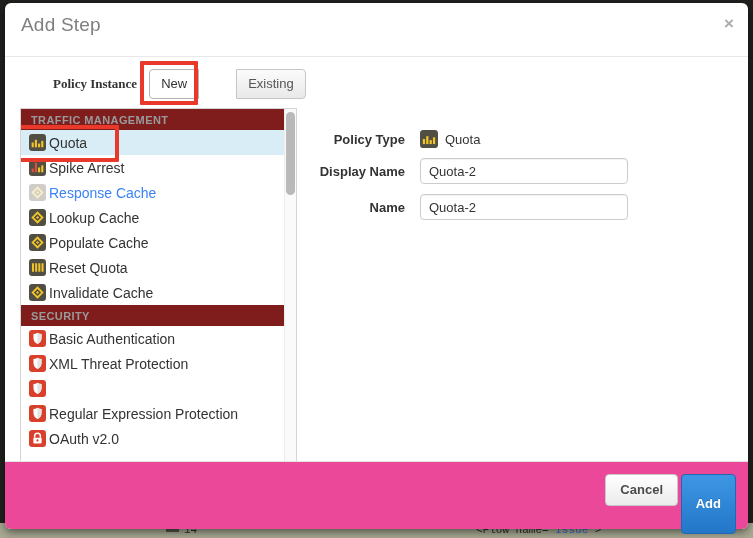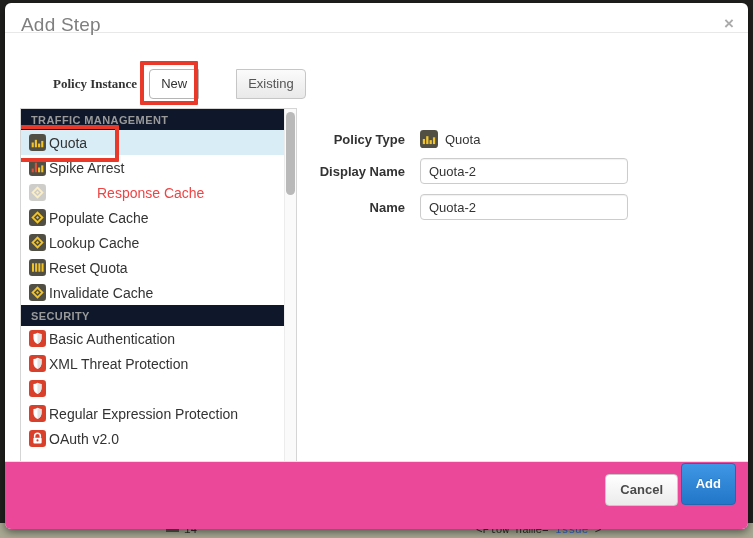--- a/index.html
+++ b/index.html
@@ -22,21 +22,21 @@
   .bg-strip .code { position:absolute; left:476px; top:1px; white-space:pre; }
   .bg-strip .code .str { color:#3a66c4; }
 
   
   .modal {
     position:absolute; left:5px; top:3px; width:743px; height:526px;
     background:#fff; border-radius:6px;
     box-shadow:0 3px 9px rgba(0,0,0,.5);
   }
   .modal-header {
-    position:absolute; top:0; left:0; right:0; height:30px;
+    position:absolute; top:0; left:0; right:0; height:54px;
     border-bottom:1px solid #e8e8e8;
   }
   .modal-title {
     position:absolute; left:16px; top:11px;
     font-size:19px; color:#7f7f7f; font-weight:400; letter-spacing:.2px;
   }
   .close-x {
     position:absolute; right:14px; top:12px;
     font-size:17px; color:#ababab; cursor:pointer; line-height:1; font-weight:700;
   }
@@ -72,30 +72,30 @@
   .sb-track {
     position:absolute; top:0; right:0; bottom:0; width:12px;
     background:#fafafa; border-left:1px solid #ececec;
   }
   .sb-thumb {
     position:absolute; top:3px; right:1.5px; width:9px; height:83px;
     background:#b9b9b9; border-radius:5px;
   }
   .list-inner { margin-right:12px; }
   .sec-header {
-    background:#0f172a; color:#9a9a9a; font-size:11px; font-weight:700;
+    background:#7f1d1d; color:#9a9a9a; font-size:11px; font-weight:700;
     letter-spacing:.4px; padding:5px 10px 4px; text-transform:uppercase;
   }
   .p-item {
     display:flex; align-items:center; padding:3px 8px; height:25px;
     font-size:14px; color:#333; cursor:pointer; position:relative;
   }
   .p-item .ic { width:17px; height:17px; flex:0 0 17px; margin-right:3px; display:block; }
   .p-item.selected { background:#d9edf7; }
-  .p-item.disabled { color:#ef4444; cursor:default;gap:48px; }
+  .p-item.disabled { color:#3b82f6; cursor:default; }
   .p-item.disabled .ic { opacity:.28; }
 
   
   .form-panel { position:absolute; left:305px; top:59px; width:428px; }
   .f-row { display:flex; align-items:center; margin-bottom:10px; }
   .f-row.first { margin-top:22px; }
   .f-label {
     width:95px; text-align:right; font-size:13px; font-weight:700; color:#333;
     margin-right:15px; flex:0 0 95px;
   }
@@ -113,21 +113,21 @@
     position:absolute; left:0; right:0; bottom:0; height:68px;
     background:#ec4899; border-top:1px solid #e3e3e3; border-radius:0 0 6px 6px;
   }
   .btn { font-size:13px; font-weight:700; border-radius:4px; cursor:pointer; line-height:1.2; }
   .btn-cancel {
     position:absolute; right:70px; top:12px; padding:7px 14px;
     color:#4a4a4a; border:1px solid #c8c8c8;
     background:linear-gradient(#ffffff,#ebebeb);
   }
   .btn-add {
-    position:absolute; right:12px; top:1px; padding:12px 14px;
+    position:absolute; right:12px; top:12px; padding:21px 14px;
     color:#fff; border:1px solid #2268b0;
     background:linear-gradient(#3e97e4,#2376c8);
     text-shadow:0 -1px 0 rgba(0,0,0,.15);
   }
 </style>
 </head>
 <body>
 
 <div class="bg-strip">
   <div class="gutter"></div>
@@ -193,31 +193,31 @@
           <span>Response Cache</span>
         </div>
 
         <div class="p-item">
           <svg class="ic" viewBox="0 0 16 16">
               <rect width="16" height="16" rx="3" fill="#514f43"></rect>
               <path d="M8 2.2 13.8 8 8 13.8 2.2 8z" fill="#f2c428"></path>
               <path d="M8 4.6 11.4 8 8 11.4 4.6 8z" fill="#514f43"></path>
               <path d="M8 6.6 9.4 8 8 9.4 6.6 8z" fill="#f2c428"></path>
             </svg>
-          <span>Populate Cache</span>
+          <span>Lookup Cache</span>
         </div>
 
         <div class="p-item">
           <svg class="ic" viewBox="0 0 16 16">
               <rect width="16" height="16" rx="3" fill="#514f43"></rect>
               <path d="M8 2.2 13.8 8 8 13.8 2.2 8z" fill="#f2c428"></path>
               <path d="M8 4.6 11.4 8 8 11.4 4.6 8z" fill="#514f43"></path>
               <path d="M8 6.6 9.4 8 8 9.4 6.6 8z" fill="#f2c428"></path>
             </svg>
-          <span>Lookup Cache</span>
+          <span>Populate Cache</span>
         </div>
 
         <div class="p-item">
           <svg class="ic" viewBox="0 0 16 16">
               <rect width="16" height="16" rx="3" fill="#514f43"></rect>
               <rect x="2.8" y="4" width="1.9" height="8" fill="#f2c428"></rect>
               <rect x="5.8" y="4" width="1.9" height="8" fill="#f2c428"></rect>
               <rect x="8.8" y="4" width="1.9" height="8" fill="#f2c428"></rect>
               <rect x="11.8" y="4" width="1.9" height="8" fill="#f2c428"></rect>
             </svg>

